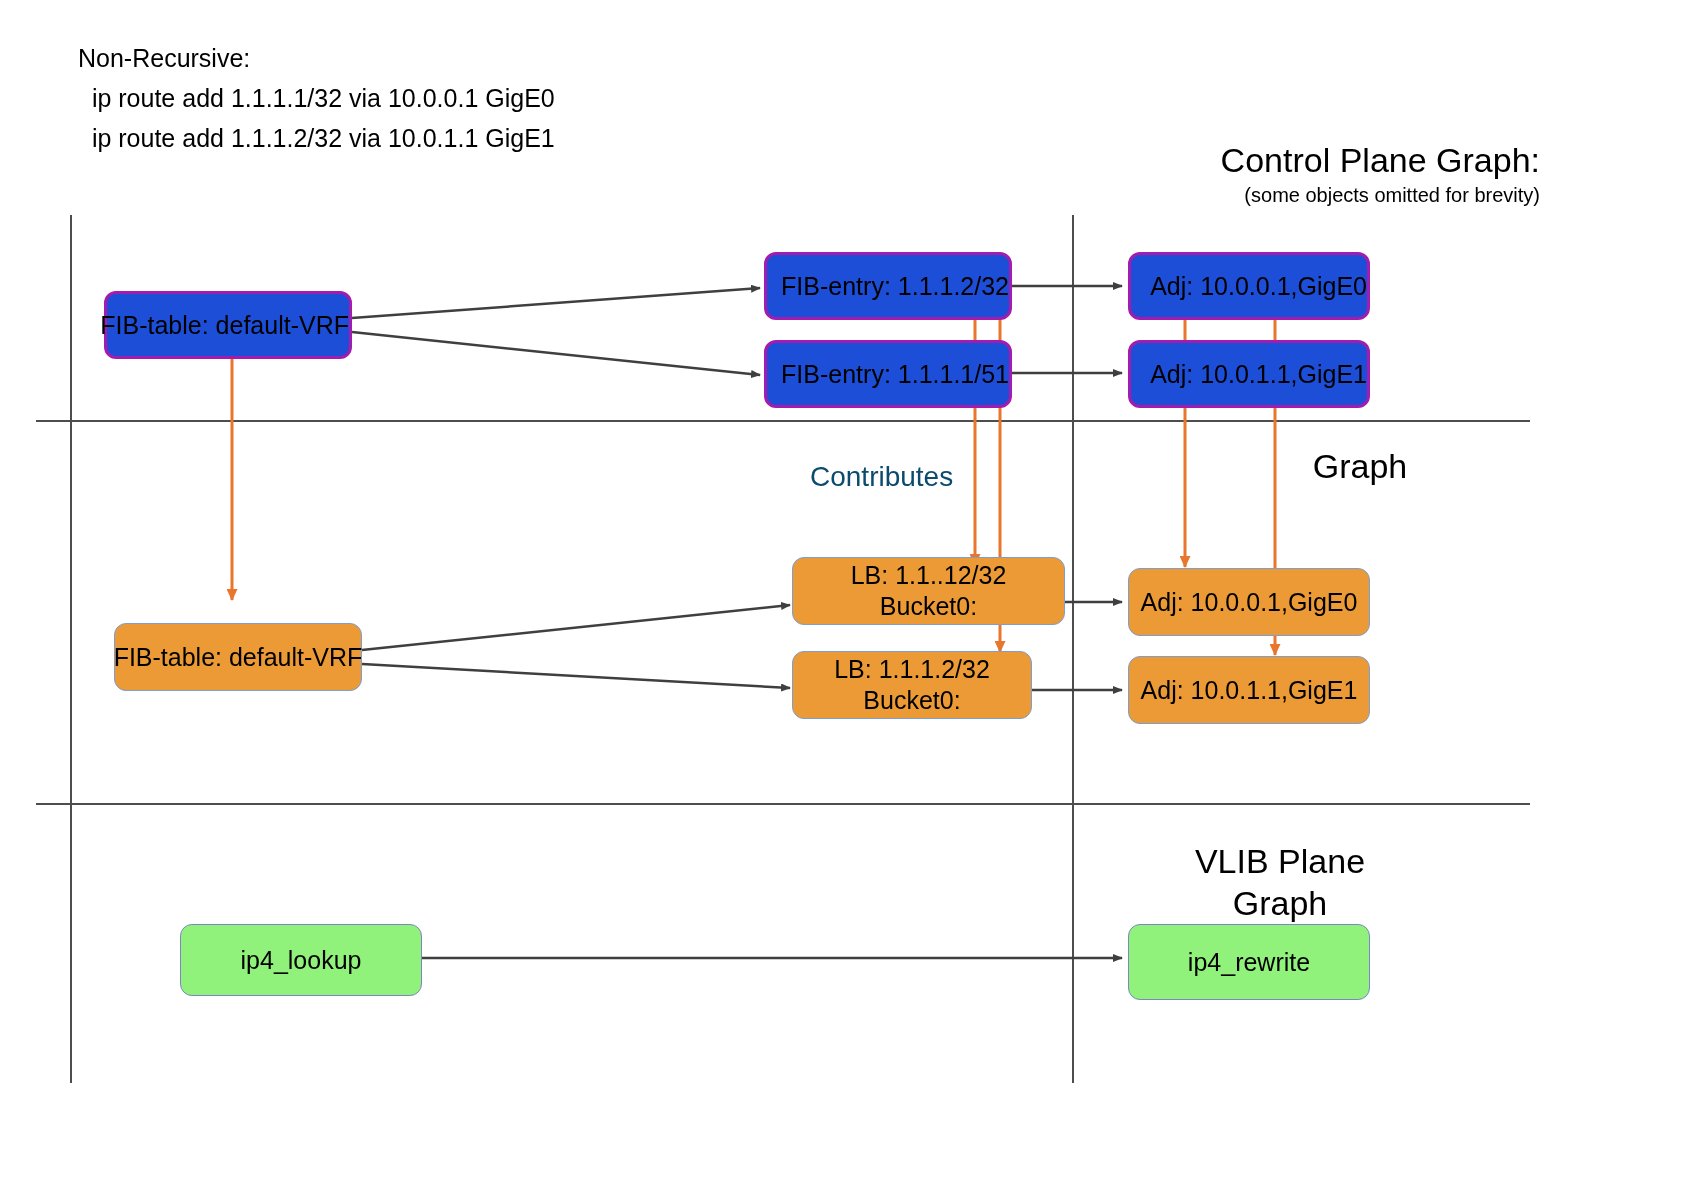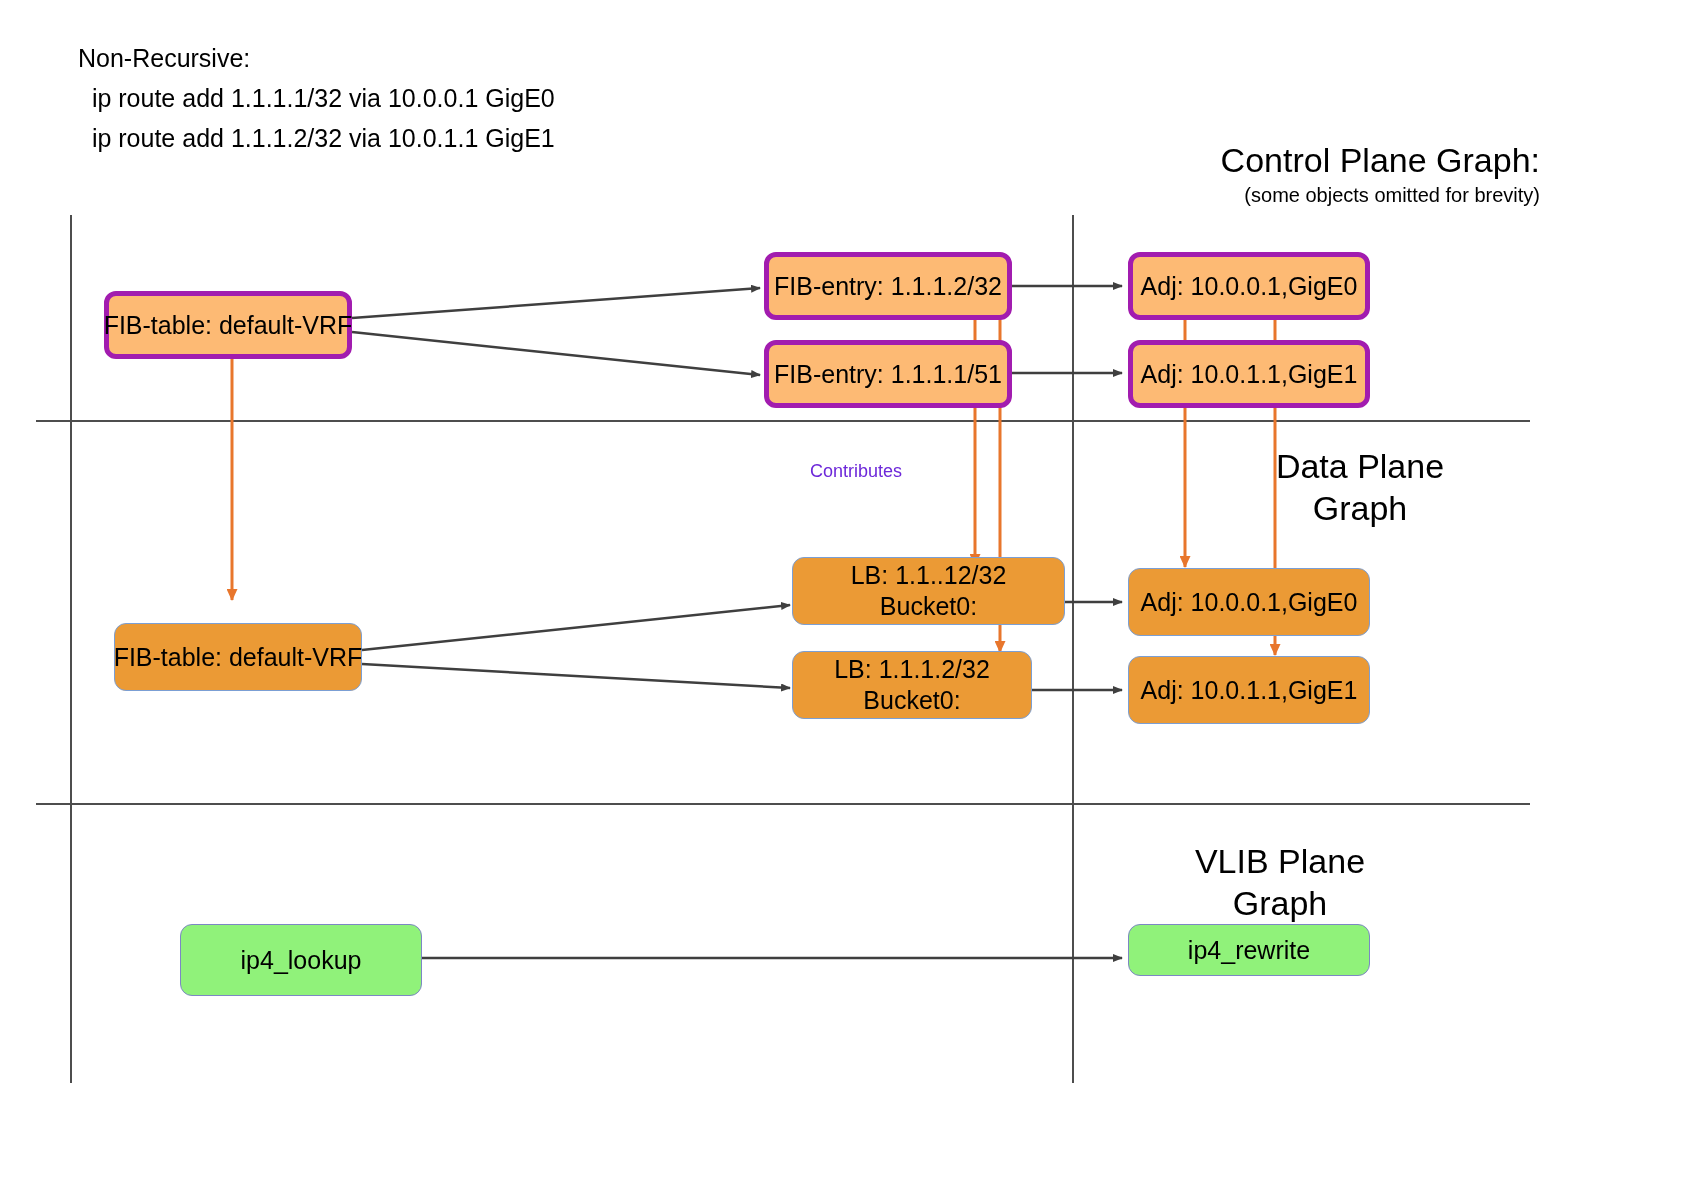--- a/index.html
+++ b/index.html
@@ -7,29 +7,29 @@
   #stage{position:relative;width:1682px;height:1184px;background:#ffffff;overflow:hidden;}
 
   .legend{position:absolute;white-space:pre;color:#000;font-size:25px;line-height:40px;}
 
   .hdr{position:absolute;text-align:right;color:#000;}
   .hdr .big{font-size:34px;line-height:40px;white-space:nowrap;}
   .hdr .small{font-size:20px;line-height:30px;white-space:nowrap;}
 
   .sect-label{position:absolute;text-align:center;color:#000;font-size:34px;line-height:42px;}
 
-  .plain-label{position:absolute;color:#6d28d9;font-size:18px;white-space:nowrap;}
+  .plain-label{position:absolute;color:#0c4a6e;font-size:28px;white-space:nowrap;}
 
   .divider-h{position:absolute;height:0;border-top:2px solid #4d4d4d;}
   .divider-v{position:absolute;width:0;border-left:2px solid #4d4d4d;}
 
   .node{position:absolute;box-sizing:border-box;border-radius:12px;
         display:flex;flex-direction:column;align-items:center;justify-content:center;
         color:#000;font-size:25px;line-height:31px;text-align:center;white-space:nowrap;}
-  .node.blue{background:#fdba74;border:5px solid #a21caf;}
+  .node.blue{background:#1d4ed8;border:3px solid #a21caf;align-items:flex-end;}
   .node.orange{background:#eb9a35;border:1px solid #7b9fd4;}
   .node.green{background:#90f27a;border:1px solid #7d87c4;}
 
   .node .l2{display:block;}
 
   svg.wires{position:absolute;left:0;top:0;width:1682px;height:1184px;overflow:visible;pointer-events:none;}
 </style>
 </head>
 <body>
 
@@ -43,21 +43,20 @@
   <div class="divider-v" style="left:1072px;top:215px;height:868px;"></div>
   <div class="divider-h" style="left:36px;top:420px;width:1494px;"></div>
   <div class="divider-h" style="left:36px;top:803px;width:1494px;"></div>
 
   <div class="hdr" style="left:1140px;top:140px;width:400px;">
     <div class="big">Control Plane Graph:</div>
     <div class="small">(some objects omitted for brevity)</div>
   </div>
 
   <div class="sect-label" style="left:1200px;top:445px;width:320px;">
-    <div>Data Plane</div>
     <div>Graph</div>
   </div>
 
   <div class="sect-label" style="left:1110px;top:840px;width:340px;">
     <div>VLIB Plane</div>
     <div>Graph</div>
   </div>
 
   <div class="plain-label" style="left:810px;top:461px;">Contributes</div>
 
@@ -131,17 +130,17 @@
   </div>
 
   <div class="node orange" style="left:1128px;top:656px;width:242px;height:68px;">
     <span>Adj: 10.0.1.1,GigE1</span>
   </div>
 
   <div class="node green" style="left:180px;top:924px;width:242px;height:72px;">
     <span>ip4_lookup</span>
   </div>
 
-  <div class="node green" style="left:1128px;top:924px;width:242px;height:52px;">
+  <div class="node green" style="left:1128px;top:924px;width:242px;height:76px;">
     <span>ip4_rewrite</span>
   </div>
 
 </div>
 
 </body></html>

